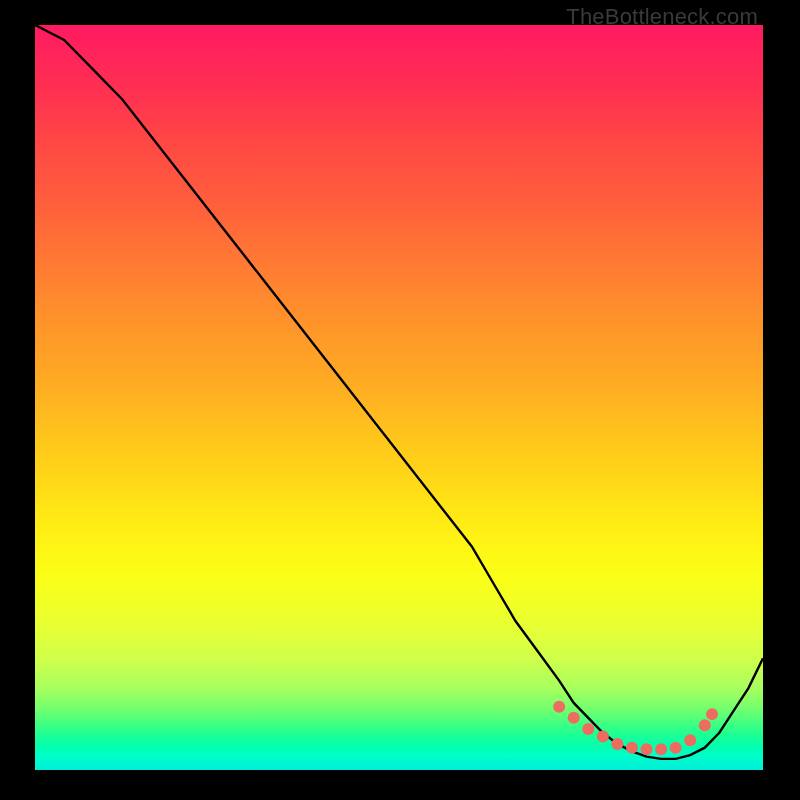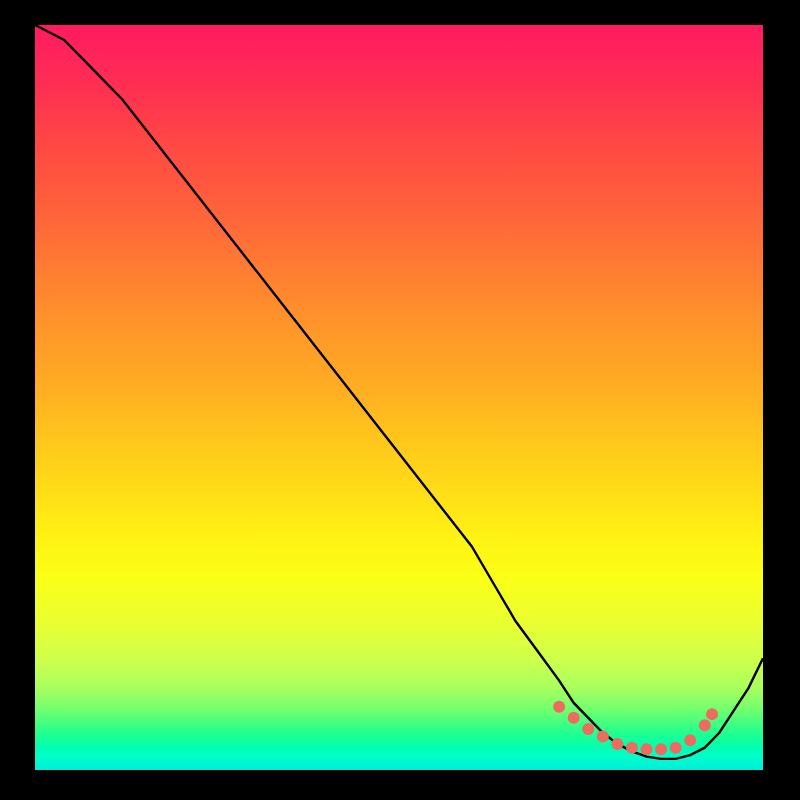--- a/index.html
+++ b/index.html
@@ -79,20 +79,21 @@
   }
   .dots circle {
     fill: #ee6b5f;
     stroke: none;
   }
 </style>
 </head>
 <body>
 
 <div class="chart-container">
+  <div class="watermark">TheBottleneck.com</div>
 
   <div class="plot-area">
     <div class="gradient-bg"></div>
 
     <svg class="curve" viewBox="0 0 728 745" preserveAspectRatio="none">
       <path id="curve-path" class="curve-path" d="M0.00 0.00 L29.12 14.90 L58.24 44.70 L87.36 74.50 L116.48 111.75 L145.60 149.00 L174.72 186.25 L203.84 223.50 L232.96 260.75 L262.08 298.00 L291.20 335.25 L320.32 372.50 L349.44 409.75 L378.56 447.00 L407.68 484.25 L436.80 521.50 L458.64 558.75 L480.48 596.00 L502.32 625.80 L524.16 655.60 L538.72 677.95 L553.28 692.85 L567.84 707.75 L582.40 718.92 L596.96 726.38 L611.52 731.59 L626.08 733.83 L640.64 733.83 L655.20 730.10 L669.76 722.65 L684.32 707.75 L698.88 685.40 L713.44 663.05 L728.00 633.25"></path>
       <g id="dots" class="dots">
           <circle cx="524.16" cy="681.67" r="6"></circle>
           <circle cx="538.72" cy="692.85" r="6"></circle>
           <circle cx="553.28" cy="704.02" r="6"></circle>

